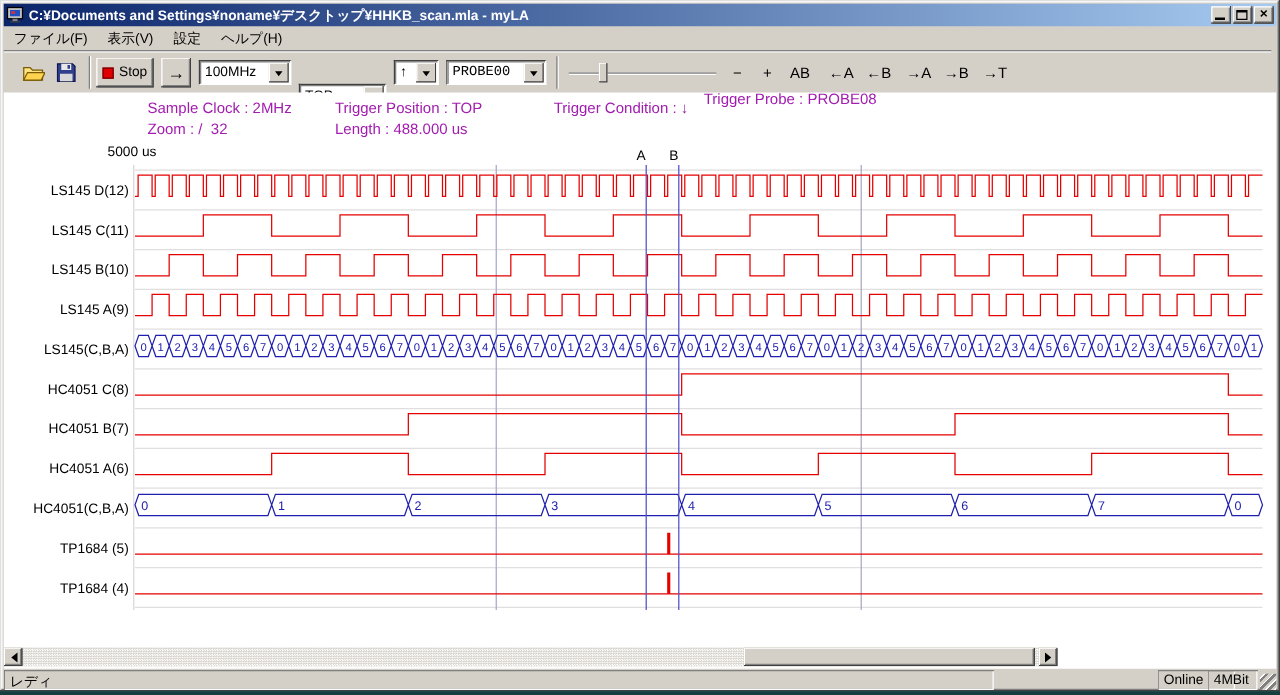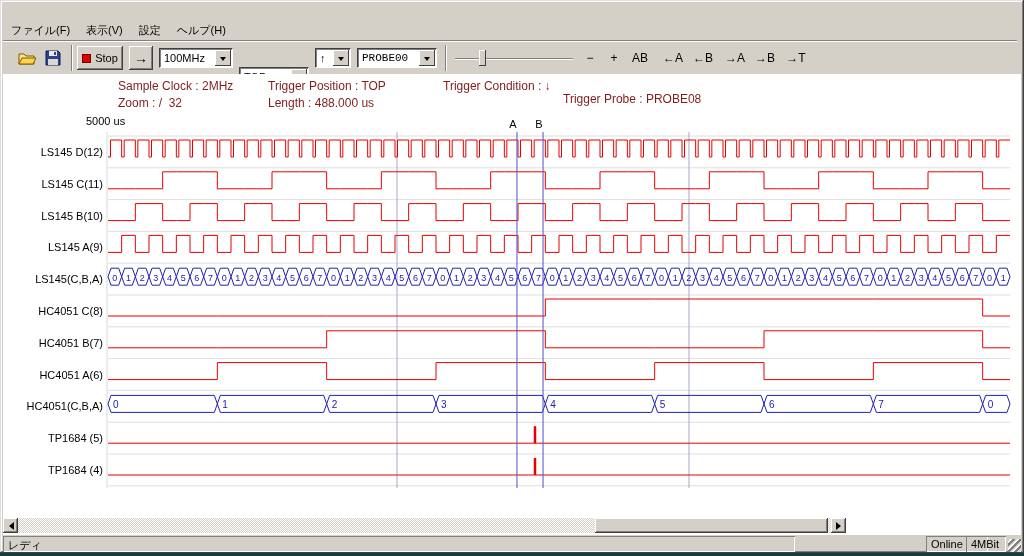--- a/index.html
+++ b/index.html
@@ -36,21 +36,21 @@
                box-shadow:inset -1px -1px #404040,inset 1px 1px #fff;display:flex;align-items:center;justify-content:center;}
   .tri-down{width:0;height:0;border:3px solid transparent;border-top:4px solid #000;margin-top:4px;}
   .tri-left{width:0;height:0;border:4px solid transparent;border-right:5px solid #000;margin-right:3px;}
   .tri-right{width:0;height:0;border:4px solid transparent;border-left:5px solid #000;margin-left:3px;}
   .slider{position:absolute;left:452px;top:5px;width:118px;height:24px;}
   .slider-track{position:absolute;left:0;top:12px;width:118px;height:2px;background:#808080;border-bottom:1px solid #fff;}
   .slider-handle{position:absolute;left:24px;top:4px;width:7px;height:16px;background:#d4d0c8;
                  box-shadow:inset -1px -1px #404040,inset 1px 1px #fff;}
   
   .client{position:absolute;left:3px;top:74px;width:1018px;height:461px;background:#fff;}
-  .info{position:absolute;font-size:12px;color:#7f1d1d;white-space:pre;}
+  .info{position:absolute;font-size:12px;color:#a21caf;white-space:pre;}
   #wave-svg{position:absolute;left:0;top:110px;}
   .t11{font-size:11px;fill:#000;font-family:"Liberation Sans",sans-serif;}
   .busdigit{font-size:9px;fill:#2020b0;font-family:"Liberation Sans",sans-serif;}
   .busdigit10{font-size:10px;fill:#2020b0;font-family:"Liberation Sans",sans-serif;}
   
   .hscroll{position:absolute;left:3px;top:518px;width:843px;height:15px;
            background-color:#e9e7df;
            background-image:repeating-conic-gradient(#fff 0 25%,#d4d0c8 0 50%);background-size:2px 2px;}
   .sarrow{position:absolute;top:0;width:15px;height:15px;background:#d4d0c8;
           box-shadow:inset -1px -1px #404040,inset 1px 1px #fff,inset -2px -2px #808080;
@@ -61,20 +61,39 @@
   .statusbar{position:absolute;left:3px;top:536px;width:1018px;height:16px;font-size:11px;}
   .panel{position:absolute;top:0;height:16px;box-shadow:inset 1px 1px #808080,inset -1px -1px #fff;padding:2px 5px;white-space:nowrap;overflow:hidden;}
   .grip{position:absolute;right:0;top:3px;width:13px;height:13px;
         background:repeating-linear-gradient(135deg,#d4d0c8 0 2px,#fff 2px 3px,#808080 3px 5px);}
 </style>
 </head>
 <body>
 
 <div id="win">
 
+  <div class="titlebar">
+    <svg class="appicon" viewBox="0 0 14 14">
+      <rect x="1" y="1" width="12" height="9" fill="#c0c0c0" stroke="#000" stroke-width="1"></rect>
+      <rect x="3" y="3" width="8" height="5" fill="#2050c0"></rect>
+      <rect x="4" y="4" width="3" height="2" fill="#e03030"></rect>
+      <rect x="5" y="10" width="4" height="2" fill="#808080"></rect>
+      <rect x="3" y="12" width="8" height="1" fill="#404040"></rect>
+    </svg>
+    <span class="title-text">C:¥Documents and Settings¥noname¥デスクトップ¥HHKB_scan.mla - myLA</span>
+    <div class="tb-btns">
+      <div class="wbtn">
+          <div class="g-min"></div>
+        </div>
+      <div class="wbtn">
+          <div class="g-max"></div>
+        </div>
+      <div class="wbtn"><span>×</span></div>
+    </div>
+  </div>
 
   <div class="menubar">
     <span class="menu-item">ファイル(F)</span>
     <span class="menu-item">表示(V)</span>
     <span class="menu-item">設定</span>
     <span class="menu-item">ヘルプ(H)</span>
   </div>
 
   <div class="toolbar">
     <div class="fbtn" style="left:12px;width:24px;">
@@ -141,21 +160,21 @@
     <div class="fbtn" style="left:718px;width:28px;">→A</div>
     <div class="fbtn" style="left:748px;width:28px;">→B</div>
     <div class="fbtn" style="left:780px;width:26px;">→T</div>
   </div>
 
   <div class="client"></div>
 
   <span class="info" style="left:118px;top:79px;">Sample Clock : 2MHz</span>
   <span class="info" style="left:268px;top:79px;">Trigger Position : TOP</span>
   <span class="info" style="left:443px;top:79px;">Trigger Condition : ↓</span>
-  <span class="info" style="left:563px;top:92px;">Trigger Probe : PROBE08</span>
+  <span class="info" style="left:563px;top:72px;">Trigger Probe : PROBE08</span>
   <span class="info" style="left:118px;top:96px;text-align:right;">Zoom : /  32</span>
   <span class="info" style="left:268px;top:96px;">Length : 488.000 us</span>
 
   <svg id="wave-svg" width="1024" height="406">
       <line x1="108" x2="1010" y1="26" y2="26" stroke="#e0dede" stroke-width="1"></line>
       <line x1="108" x2="1010" y1="57.8" y2="57.8" stroke="#e0dede" stroke-width="1"></line>
       <line x1="108" x2="1010" y1="89.6" y2="89.6" stroke="#e0dede" stroke-width="1"></line>
       <line x1="108" x2="1010" y1="121.4" y2="121.4" stroke="#e0dede" stroke-width="1"></line>
       <line x1="108" x2="1010" y1="153.2" y2="153.2" stroke="#e0dede" stroke-width="1"></line>
       <line x1="108" x2="1010" y1="185" y2="185" stroke="#e0dede" stroke-width="1"></line>

